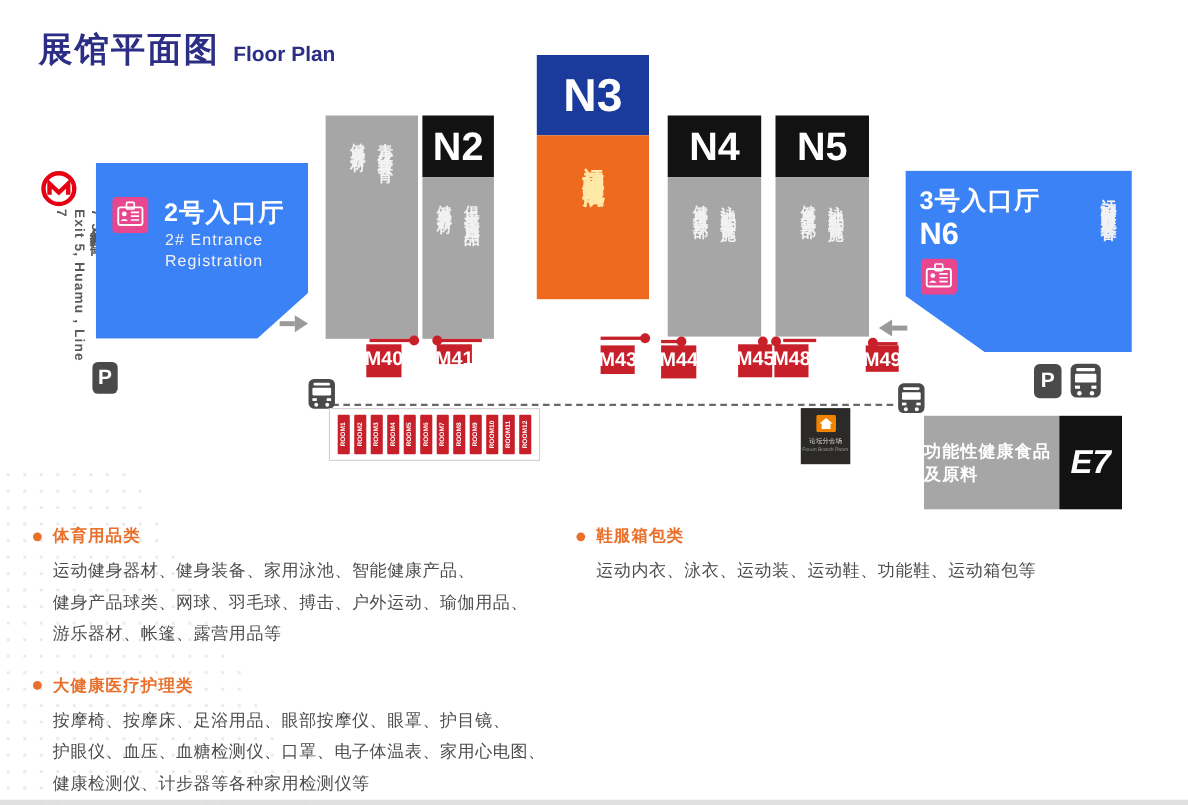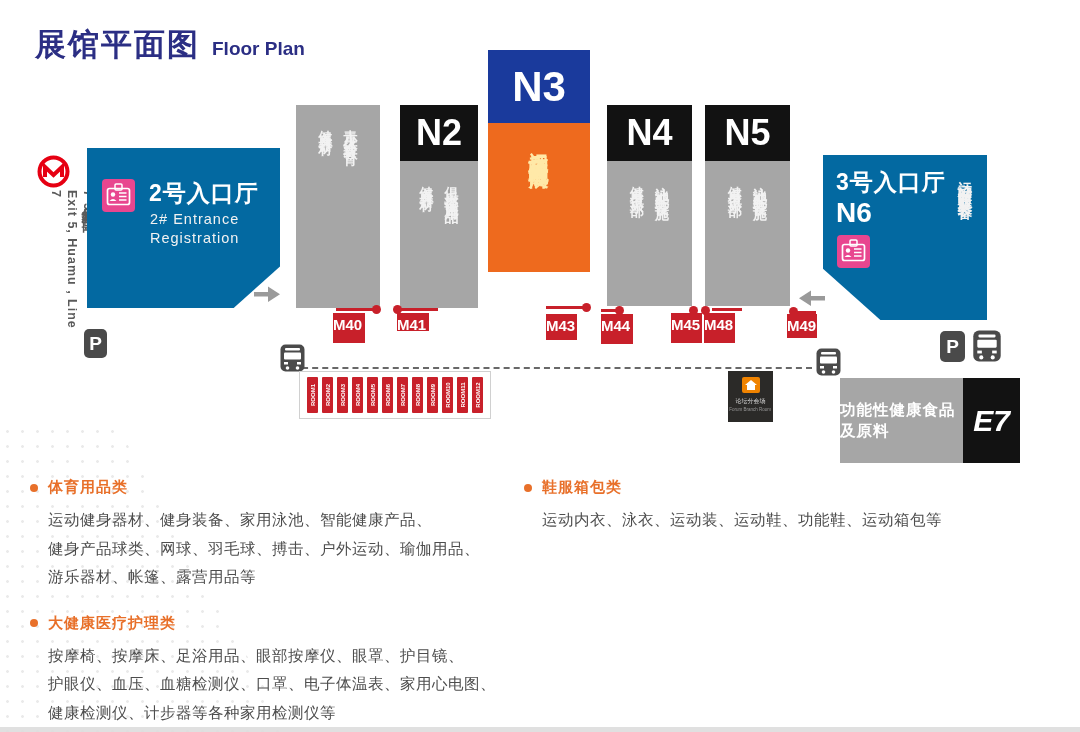--- a/index.html
+++ b/index.html
@@ -17,39 +17,39 @@
   .hall-header { background:#121212; color:#fff; font-weight:bold; font-size:36px;
                  display:flex; align-items:center; justify-content:center; height:56px; flex:0 0 auto; }
   .hall-body { flex:1; background:#a6a6a6; display:flex; justify-content:center; padding-top:14px; }
   .vtext { writing-mode:vertical-rl; white-space:pre-line; color:#f2f2f2; font-weight:bold;
            font-size:14px; letter-spacing:4px; line-height:25px; }
   .n3 .hall-header { background:#1a3a9c; height:73px; font-size:42px; }
   .n3 .hall-body { background:#ee6a1e; }
   .n3 .vtext { color:#ffe9a8; font-size:20px; letter-spacing:2px; line-height:30px; }
 
   
-  .entrance { position:absolute; background:#0369a1; }
+  .entrance { position:absolute; background:#3b82f6; }
   .e2 { clip-path:polygon(0 0,100% 0,100% 74%,76% 100%,0 100%); }
   .n6 { clip-path:polygon(0 0,100% 0,100% 100%,35% 100%,0 69%); }
   .e2-title { position:absolute; left:62px; top:30px; color:#fff; font-size:23px; font-weight:bold; letter-spacing:1px; }
   .e2-sub { position:absolute; left:63px; top:62px; color:#f2f2f2; font-size:14.5px; line-height:19px; white-space:pre-line; letter-spacing:1px; }
   .n6-title { position:absolute; left:13px; top:12px; color:#fff; font-size:23px; font-weight:bold; letter-spacing:1px; }
   .n6-id { position:absolute; left:13px; top:42px; color:#fff; font-size:28px; font-weight:bold; }
   .n6-side { position:absolute; right:10px; top:14px; }
 
   
   .e7 { position:absolute; display:flex; }
   .e7-gray { background:#a6a6a6; color:#fff; font-weight:bold; font-size:15.5px; flex:1;
              display:flex; align-items:center; justify-content:center; letter-spacing:1px;margin-left:27px; }
   .e7-black { background:#121212; color:#fff; font-weight:bold; font-size:30px; width:57px;
               display:flex; align-items:center; justify-content:center;font-style:italic; }
 
   
-  .m-box { position:absolute; background:#c8202a; color:#fff; font-weight:bold; font-size:15px;
-           display:flex; padding-top:3px; }
+  .m-box { position:absolute; background:#c8202a; color:#fff; font-weight:bold; font-size:18px;
+           display:flex; justify-content:center; padding-top:3px; }
   .rdot { position:absolute; width:9px; height:9px; border-radius:50%; background:#c8202a; }
   .rline { position:absolute; height:3px; background:#c8202a; }
 
   .dashed { position:absolute; height:0; border-top:2px dashed #686868; }
 
   
   .rooms { position:absolute; background:#fff; border:1px solid #d0d0d0; display:flex; gap:4px;
            padding:5px 7px; align-items:center; }
   .room-tag { position:relative; width:11px; height:36px; background:#c8202a; border-radius:1px; }
   .room-tag span { position:absolute; left:50%; top:50%; transform:translate(-50%,-50%) rotate(-90deg);
@@ -126,21 +126,21 @@
     <rect x="0" y="6" width="14" height="4.5" fill="#9a9a9a"></rect>
     <polygon points="14,0.5 26,8.2 14,16" fill="#9a9a9a"></polygon>
   </svg>
 
   <div class="hall" style="left:296px; top:105px; width:84px; height:203px;">
     <div class="hall-body">
         <div class="vtext">青少体育教育
 健身器材·</div>
       </div>
   </div>
-  <div class="hall" style="left:400px; top:105px; width:78px; height:203px;">
+  <div class="hall" style="left:384px; top:105px; width:65px; height:203px;">
     <div class="hall-header">N2</div>
     <div class="hall-body">
         <div class="vtext">俱乐部设施用品
 健身器材·</div>
       </div>
   </div>
   <div class="hall n3" style="left:488px; top:50px; width:102px; height:222px;border-radius:31px;">
     <div class="hall-header">N3</div>
     <div class="hall-body">
         <div class="vtext">运动用品跨境电商展</div>
@@ -159,21 +159,21 @@
         <div class="vtext">泳池配套设施
 健身俱乐部</div>
       </div>
   </div>
 
   <svg class="svg-abs" style="left:799px; top:290px;" width="26" height="16" viewBox="0 0 26 16">
     <rect x="12" y="6" width="14" height="4.5" fill="#9a9a9a"></rect>
     <polygon points="12,0.5 0,8.2 12,16" fill="#9a9a9a"></polygon>
   </svg>
 
-  <div class="entrance n6" style="left:823px; top:155px; width:164px; height:165px;">
+  <div class="entrance n6" style="left:823px; top:155px; width:206px; height:165px;">
     <div class="n6-title">3号入口厅</div>
     <div class="n6-id">N6</div>
     <svg class="svg-abs" style="left:14px; top:80px;" width="33" height="33" viewBox="0 0 33 33">
       <rect x="0" y="0" width="33" height="33" rx="4" fill="#e8468f"></rect>
       <rect x="13" y="5" width="7" height="6" rx="1" fill="none" stroke="#fff" stroke-width="1.5"></rect>
       <rect x="5.5" y="9.5" width="22" height="16" rx="2" fill="none" stroke="#fff" stroke-width="1.7"></rect>
       <circle cx="11" cy="15.5" r="2.2" fill="#fff"></circle>
       <path d="M7.5 22 q3.5 -4 7 0 z" fill="#fff"></path>
       <line x1="17" y1="14" x2="24.5" y2="14" stroke="#fff" stroke-width="1.5"></line>
       <line x1="17" y1="17.5" x2="24.5" y2="17.5" stroke="#fff" stroke-width="1.5"></line>

